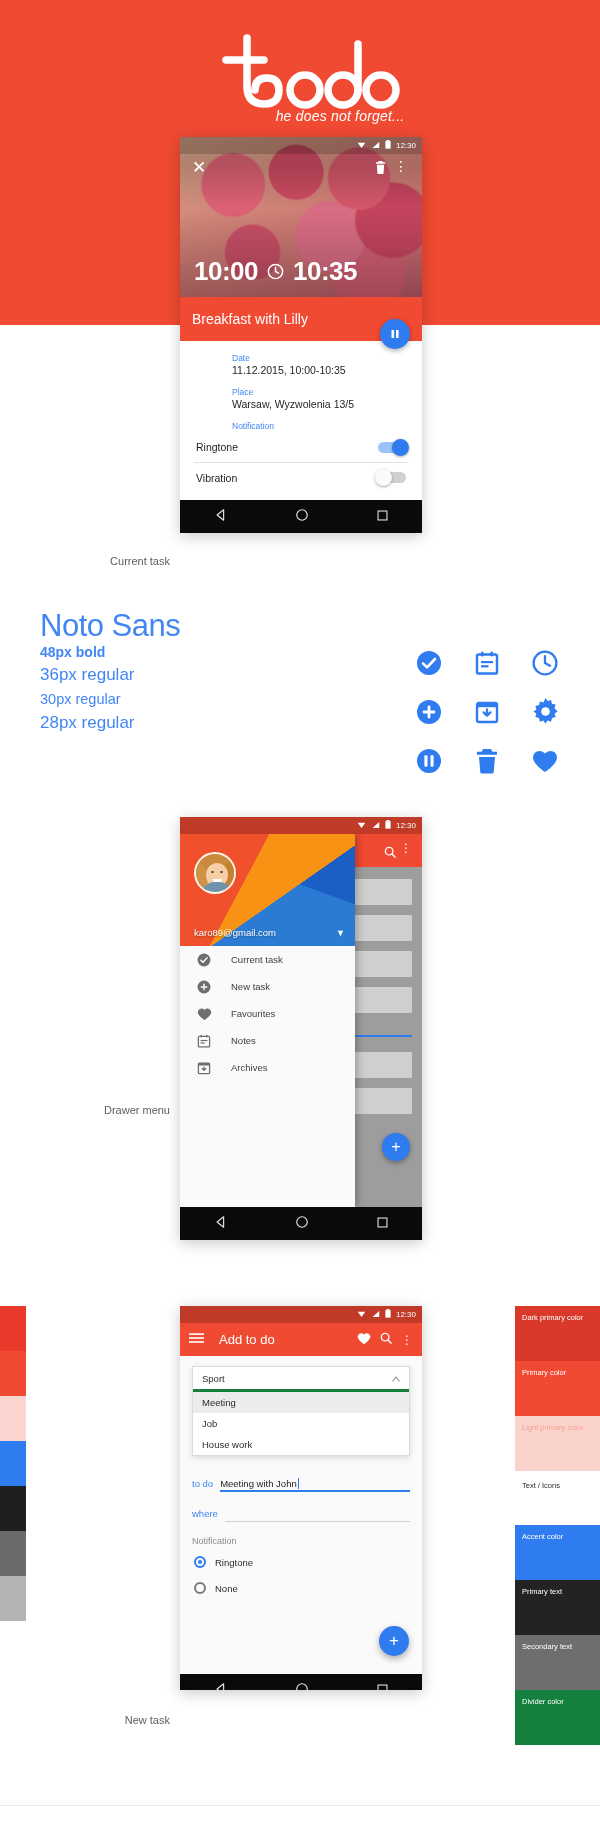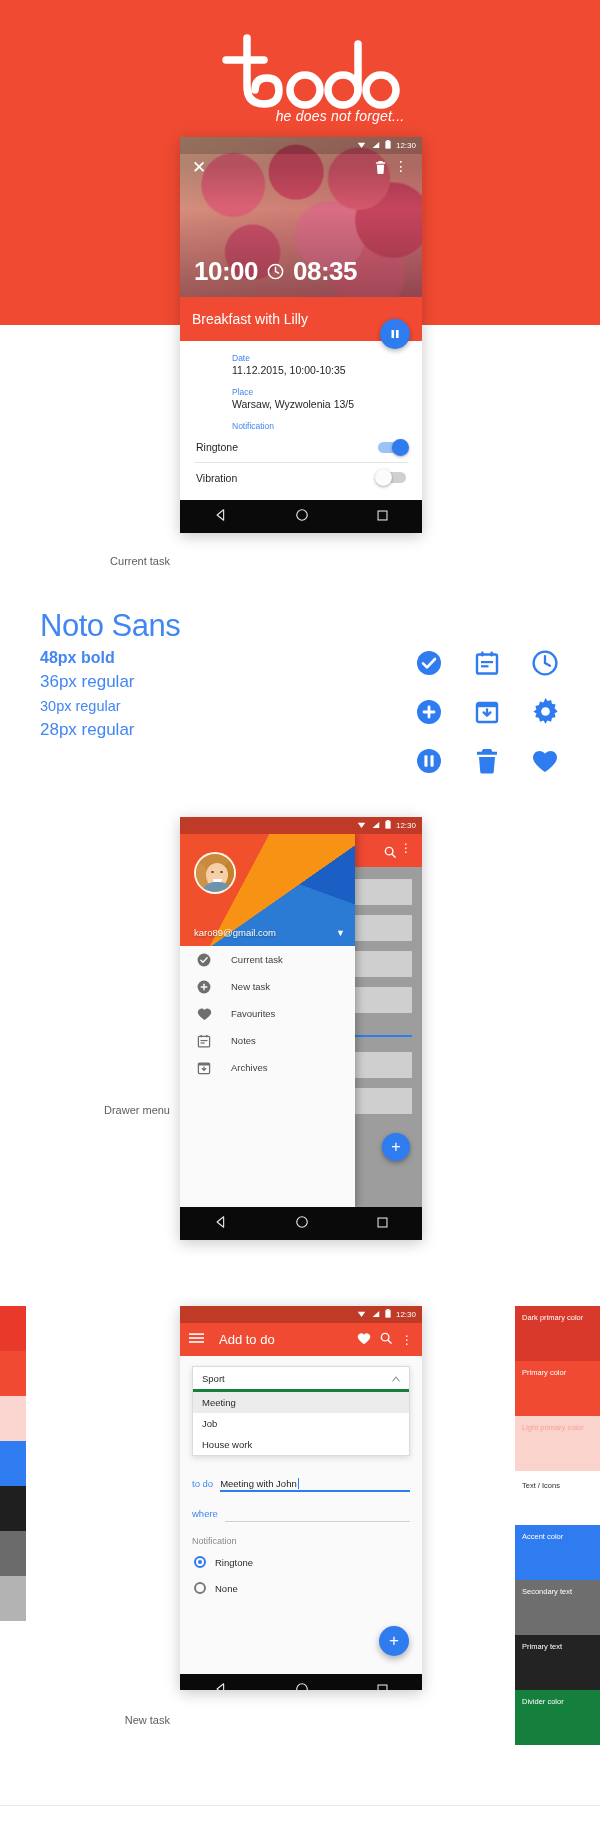--- a/index.html
+++ b/index.html
@@ -107,21 +107,21 @@
     position: absolute; top: -3px; width: 17px; height: 17px; border-radius: 50%;
     box-shadow: 0 1px 3px rgba(0,0,0,.35); display:block;
   }
   .sw.on i  { right: -3px; background: #2f7bf0; }
   .sw.off i { left: -3px;  background: #fbfbfb; }
   #p1-spacer { height: 8px; }
 
   
   #type-block { position: absolute; left: 40px; top: 608px; color: #4286f4; }
   #t1 { font-size: 31px; font-weight: 400; letter-spacing: -.5px; line-height: 1.15; }
-  #t2 { font-size: 16px; font-weight: 700; margin-top: 5px; }
+  #t2 { font-size: 14px; font-weight: 700; }
   #t3 { font-size: 17px; margin-top: 5px; }
   #t4 { font-size: 14.5px; margin-top: 6px; }
   #t5 { font-size: 17px; margin-top: 6px; }
 
   
   #icon-grid {
     position: absolute; left: 400px; top: 638px;
     display: grid; grid-template-columns: repeat(3, 58px);
     grid-template-rows: repeat(3, 49px); justify-items: center; align-items: center;
   }
@@ -274,21 +274,21 @@
     </div>
     <div id="p1-more">⋮</div>
     <div id="p1-times">
       <span>10:00</span>
       <span style="display:flex;align-items:center;">
         <svg width="17" height="17" viewBox="0 0 22 22">
             <circle cx="11" cy="11" r="9.2" fill="none" stroke="#fff" stroke-width="1.9"></circle>
             <path d="M11 5.5V11l4 2.2" stroke="#fff" stroke-width="1.9" fill="none" stroke-linecap="round"></path>
           </svg>
       </span>
-      <span>08:35</span>
+      <span>10:35</span>
     </div>
   </div>
 
   <div id="p1-titlebar">
     <span>Breakfast with Lilly</span>
     <div id="p1-fab">
       <svg width="12" height="12" viewBox="0 0 12 12">
           <rect x="2.5" y="2" width="2.6" height="8" fill="#fff"></rect>
           <rect x="7" y="2" width="2.6" height="8" fill="#fff"></rect>
         </svg>
@@ -680,24 +680,24 @@
   <div class="sw-box" style="background:#fbd3cd">
     <span style="color:#f6a296">Light primary color</span>
   </div>
   <div id="pal-texticons">
     <span>Text / Icons</span>
   </div>
   <div id="pal-gap"></div>
   <div class="sw-box" style="background:#2f7bf0">
     <span style="color:#ffffff">Accent color</span>
   </div>
+  <div class="sw-box" style="background:#232323">
+    <span style="color:#ffffff">Primary text</span>
+  </div>
   <div class="sw-box" style="background:#6e6e6e">
     <span style="color:#ffffff">Secondary text</span>
   </div>
-  <div class="sw-box" style="background:#232323">
-    <span style="color:#ffffff">Primary text</span>
-  </div>
   <div class="sw-box" style="background:#15803d">
     <span style="color:#ffffff">Divider color</span>
   </div>
 </div>
 
 <div id="footline"></div>
 
 </body></html>

